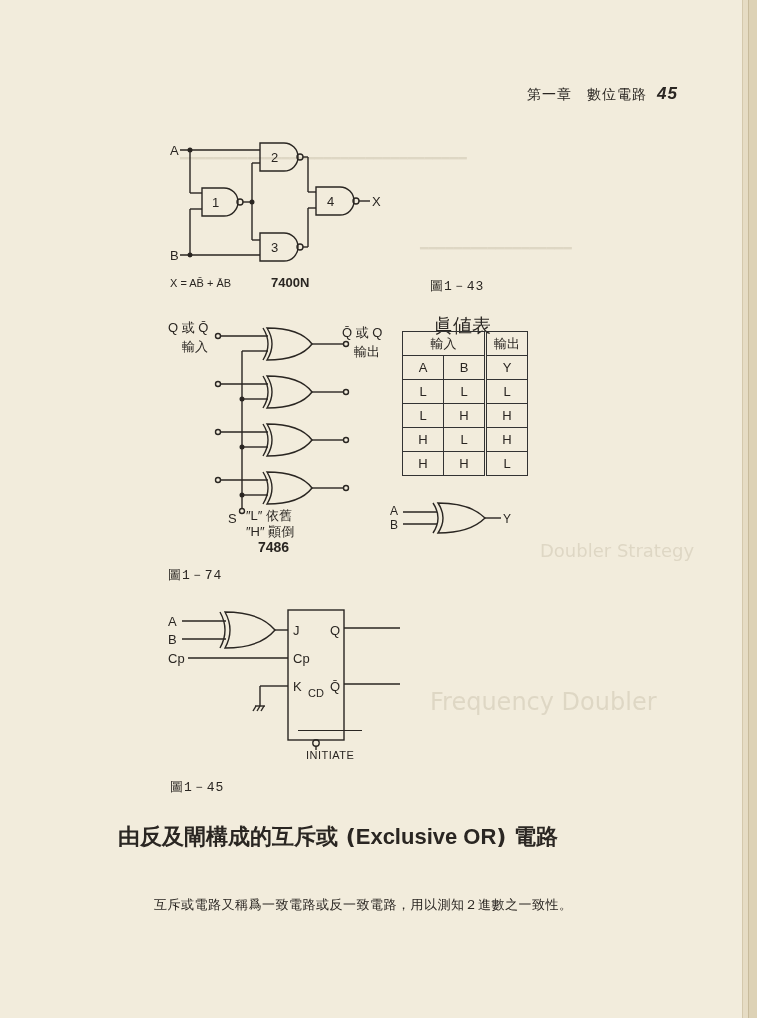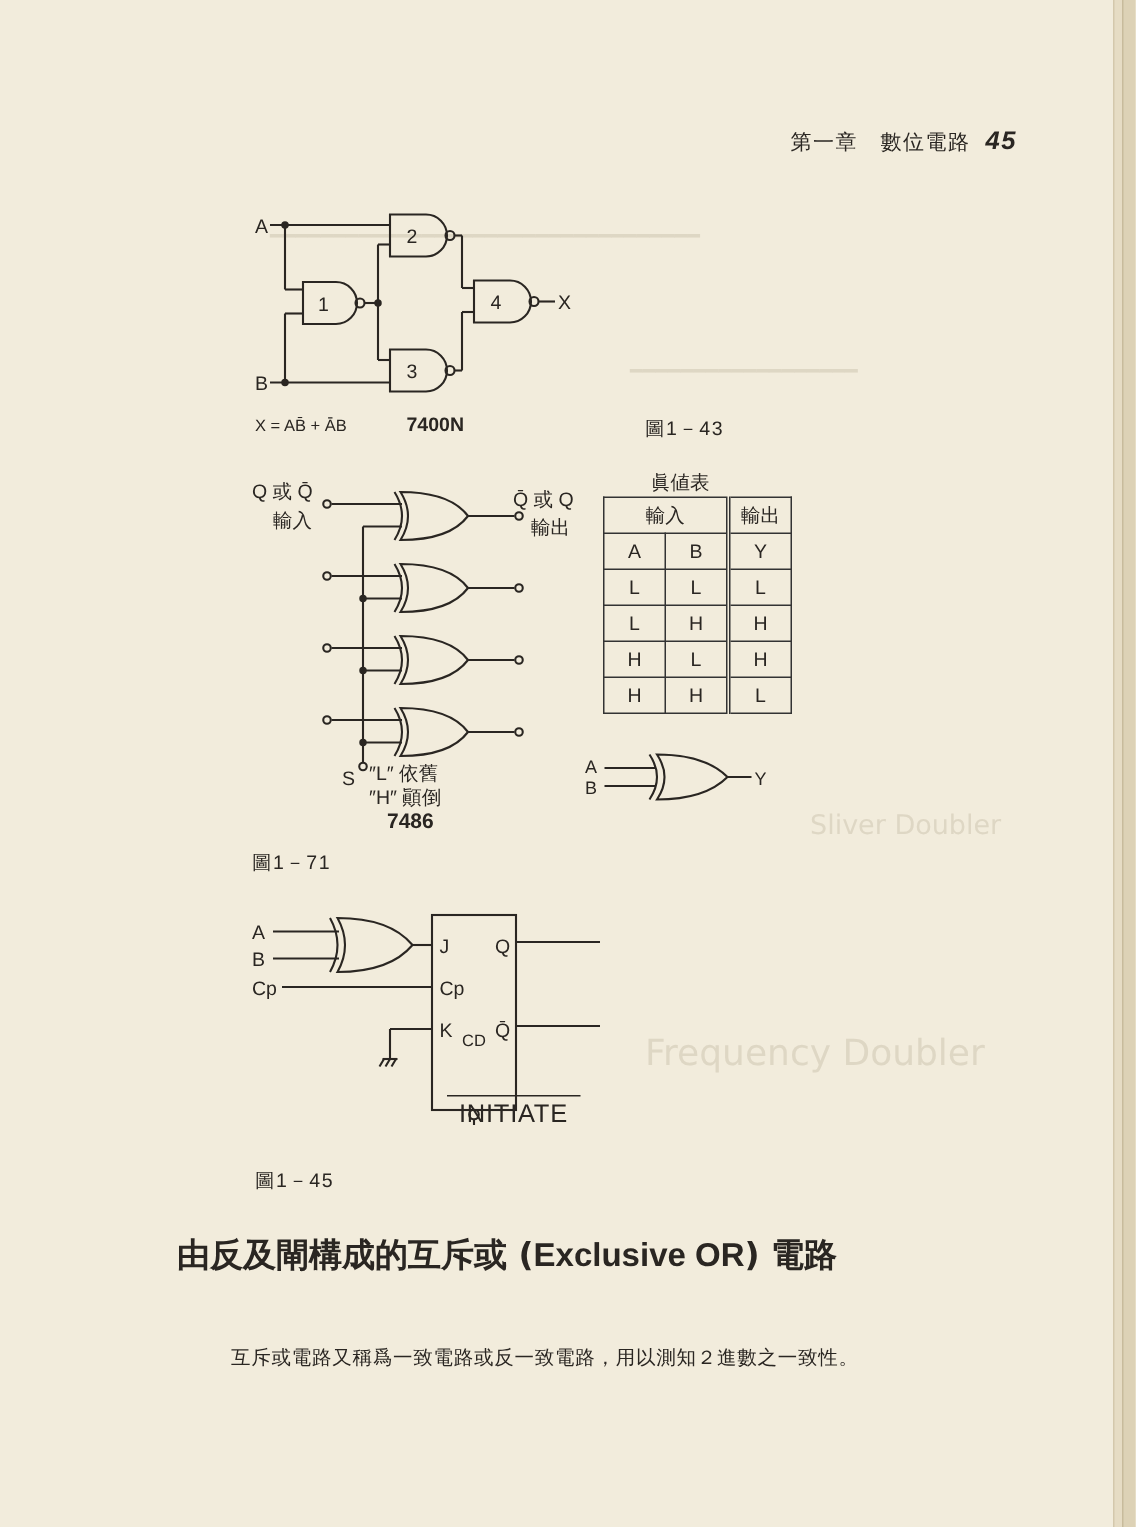--- a/index.html
+++ b/index.html
@@ -2,42 +2,42 @@
 <html><head>
 <meta charset="utf-8">
 <style>
   html,body{margin:0;padding:0;}
   body{width:757px;height:1018px;background:#efe8d6;position:relative;overflow:hidden;font-family:"DejaVu Sans",sans-serif;color:#2a2622;}
   .page{position:absolute;left:0;top:0;width:742px;height:1018px;background:#f2ecdc;}
   .edge1{position:absolute;left:742px;top:0;width:6px;height:1018px;background:#e6dcc4;border-left:1px solid #d4c8ac;}
   .edge2{position:absolute;left:748px;top:0;width:9px;height:1018px;background:#ddd2b6;border-left:1px solid #c8bb9c;}
   .running-head{position:absolute;left:527px;top:84px;font-size:14px;letter-spacing:1px;}
   .running-head .pg{font-family:"Liberation Sans",sans-serif;font-weight:bold;font-style:italic;font-size:17px;margin-left:10px;}
-  .caption{position:absolute;font-family:Liberation Sans, sans-serif;font-size:13px;letter-spacing:1px;}
+  .caption{position:absolute;font-family:Liberation Mono, monospace;font-size:13px;letter-spacing:1px;}
   svg text{font-family:"Liberation Sans",sans-serif;}
   .truth{position:absolute;left:402px;top:331px;border-collapse:collapse;font-family:"Liberation Sans",sans-serif;font-size:13px;}
   .truth td,.truth th{border:1.3px solid #333;text-align:center;height:21px;font-weight:normal;}
   .truth .cA,.truth .cB{width:38px;}
   .truth .cY{width:38px;border-left:3px double #333;}
-  .truth-title{position:absolute;left:434px;top:313px;font-size:13px;}
+  .truth-title{position:absolute;left:434px;top:313px;font-size:19px;}
   .heading{position:absolute;left:118px;top:822px;font-size:22px;font-weight:bold;letter-spacing:0px;}
   .heading .en{font-family:"Liberation Sans",sans-serif;font-weight:bold;}
   .body-text{position:absolute;left:154px;top:896px;font-size:13px;letter-spacing:0.5px;}
   .ghost{position:absolute;color:#cfc6b2;font-size:14px;opacity:0.55;white-space:nowrap;}
 </style>
 </head>
 <body>
 
 <div class="page"></div>
 <div class="edge1"></div>
 <div class="edge2"></div>
 
 <div class="ghost" style="left:180px;top:150px;">━━━━━━━━━━━━━━━━━━━━━━━━━━━━━━━━━━</div>
 <div class="ghost" style="left:420px;top:240px;">━━━━━━━━━━━━━━━━━━</div>
-<div class="ghost" style="left:540px;top:540px;font-size:18px;">Sliver Doubler</div>
+<div class="ghost" style="left:540px;top:540px;font-size:18px;">Doubler Strategy</div>
 <div class="ghost" style="left:430px;top:688px;font-size:24px;">Frequency Doubler</div>
 
 <div class="running-head">
   <span>第一章　數位電路</span><span class="pg">45</span>
 </div>
 
 <svg style="position:absolute;left:160px;top:130px;" width="240" height="170" viewBox="0 0 240 170" fill="none" stroke="#2a2622" stroke-width="1.4">
   <line x1="20" y1="20" x2="100" y2="20"></line>
   <line x1="20" y1="125" x2="100" y2="125"></line>
   <line x1="30" y1="20" x2="30" y2="63"></line>
@@ -126,21 +126,21 @@
     <text x="8" y="22">Q 或 Q̄</text>
     <text x="22" y="41">輸入</text>
     <text x="182" y="27">Q̄ 或 Q</text>
     <text x="194" y="46">輸出</text>
     <text x="68" y="213">S</text>
     <text x="86" y="210" font-family="DejaVu Serif">″L″ 依舊</text>
     <text x="86" y="226" font-family="DejaVu Serif">″H″ 顚倒</text>
     <text x="98" y="242" font-weight="bold" font-size="14">7486</text>
   </g>
 </svg>
-<div class="caption" style="left:168px;top:566px;">圖1－71</div>
+<div class="caption" style="left:168px;top:566px;">圖1－74</div>
 
 <div class="truth-title">眞値表</div>
 <table class="truth">
   <tbody>
       <tr>
         <th colspan="2">輸入</th>
         <th class="cY">輸出</th>
       </tr>
   <tr>
         <td class="cA">A</td>
@@ -206,18 +206,18 @@
     <text x="8" y="44">B</text>
     <text x="8" y="63">Cp</text>
     <text x="133" y="35">J</text>
     <text x="170" y="35">Q</text>
     <text x="133" y="63">Cp</text>
     <text x="133" y="91">K</text>
     <text x="148" y="97" font-size="11">CD</text>
     <text x="170" y="91">Q̄</text>
   </g>
 </svg>
-<div style="position:absolute;left:298px;top:730px;font-family:'Liberation Sans',sans-serif;font-size:17px;border-top:1.3px solid #2a2622;padding:2px 8px 0 8px;letter-spacing:0.5px;">INITIATE</div>
+<div style="position:absolute;left:298px;top:730px;font-family:'Liberation Sans',sans-serif;font-size:11px;border-top:1.3px solid #2a2622;padding:18px 8px 0 8px;letter-spacing:0.5px;">INITIATE</div>
 <div class="caption" style="left:170px;top:778px;">圖1－45</div>
 
 <div class="heading"><span>由反及閘構成的互斥或 (</span><span class="en">Exclusive OR</span><span>) 電路</span></div>
 
 <div class="body-text">互斥或電路又稱爲一致電路或反一致電路，用以測知２進數之一致性。</div>
 
 </body></html>

